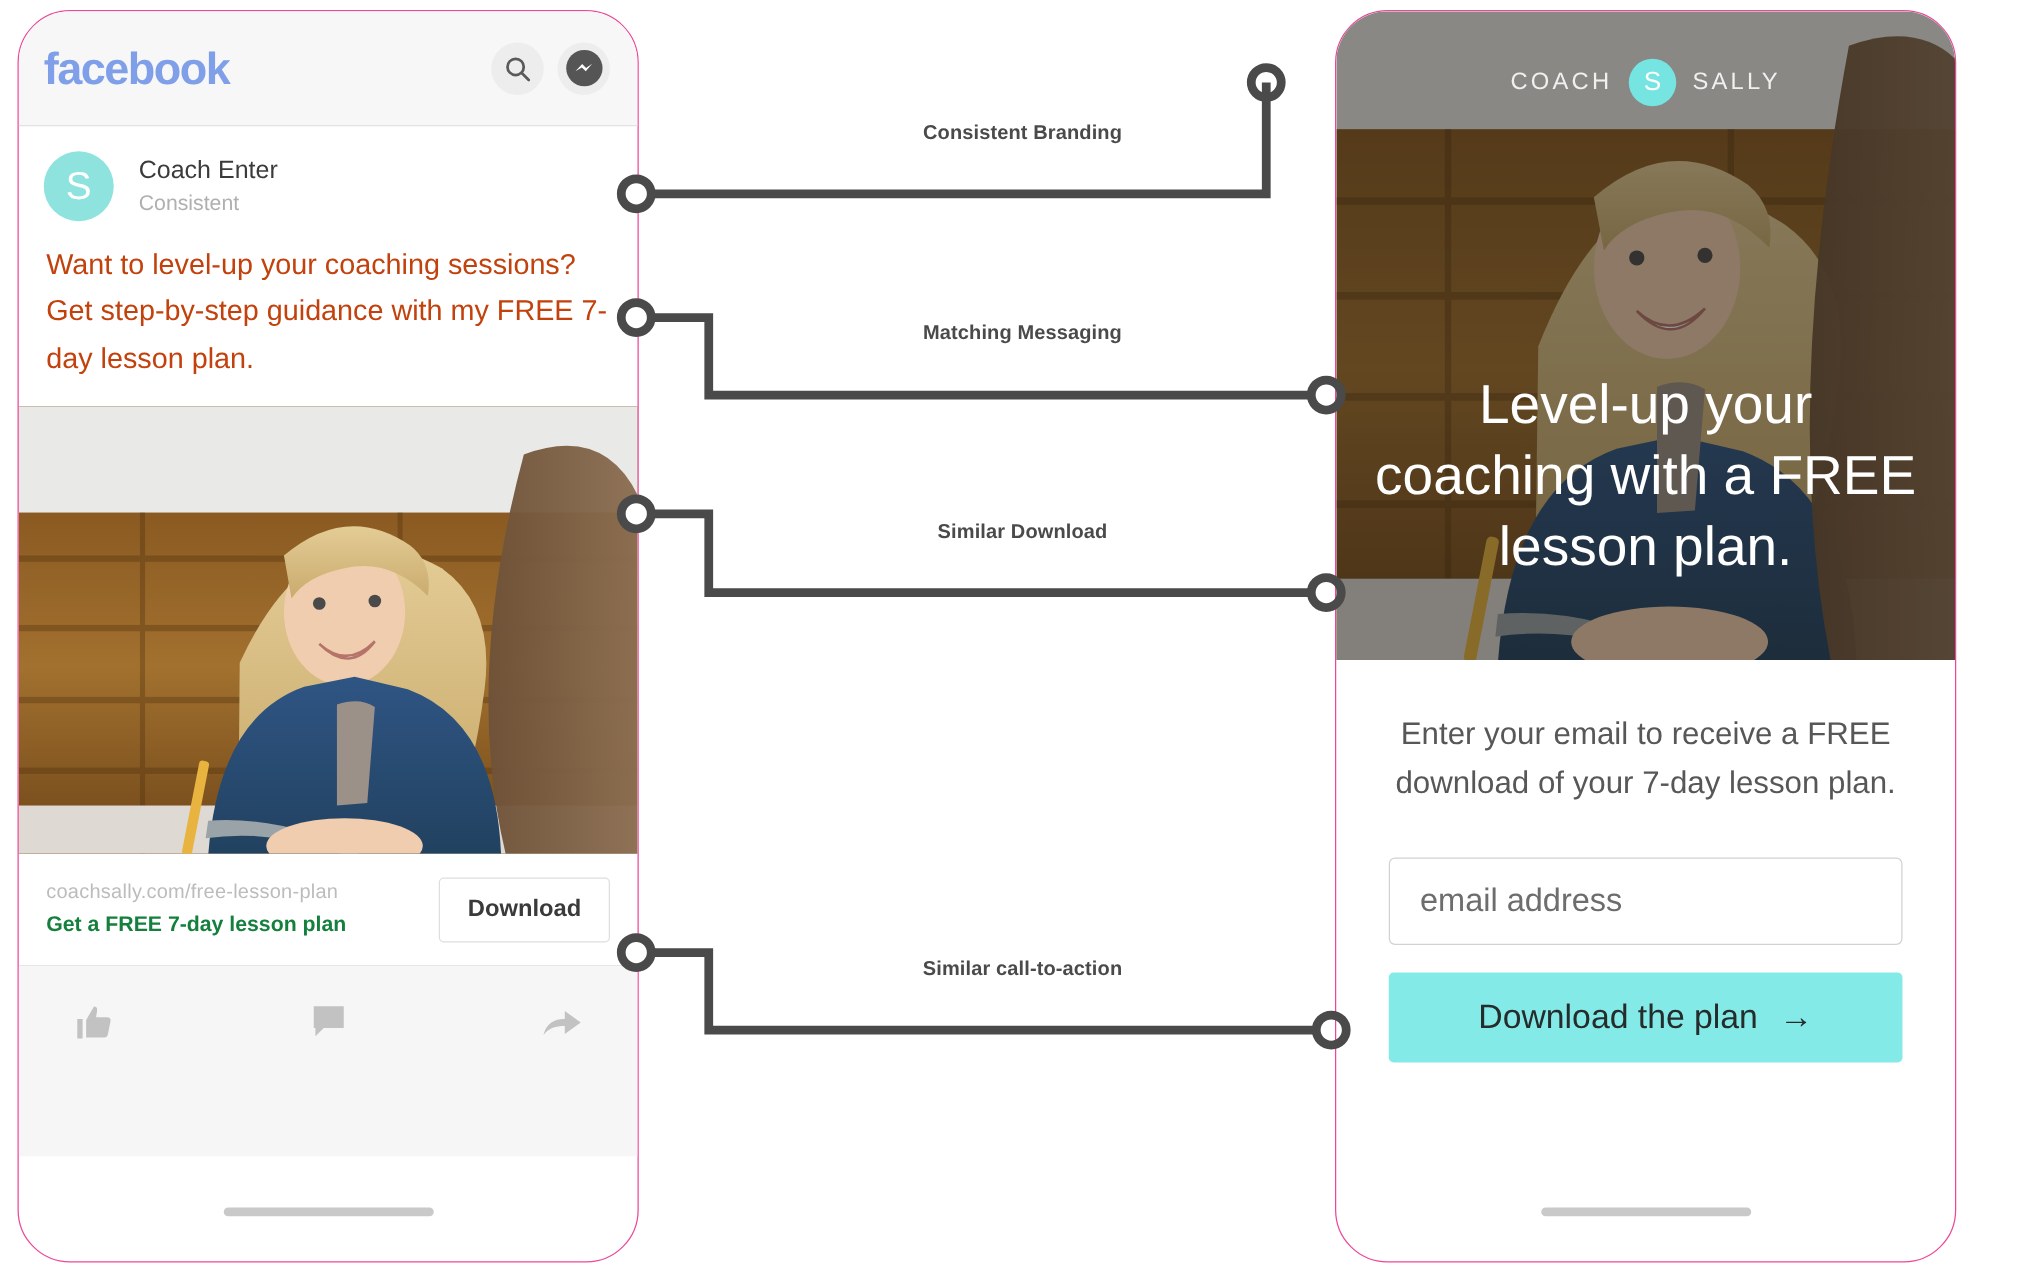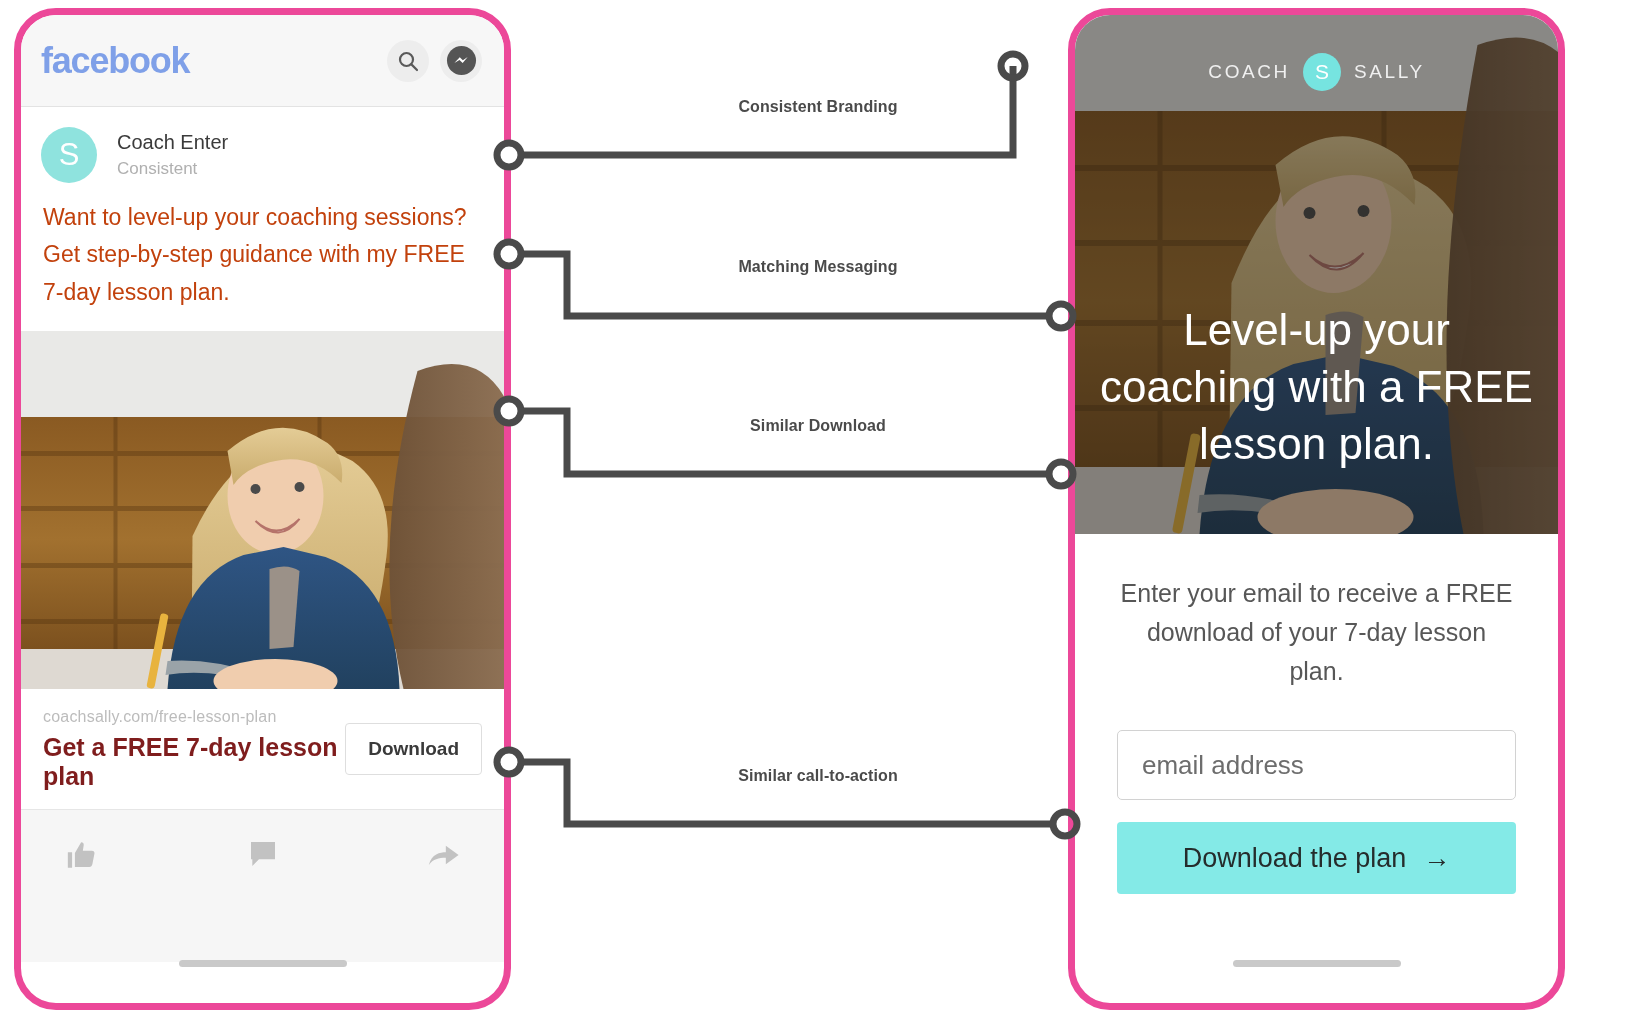--- a/index.html
+++ b/index.html
@@ -8,21 +8,21 @@
     background: #ffffff;
     font-family: "Liberation Sans", sans-serif;
     overflow: hidden;
   }
   #stage { position: relative; width: 1632px; height: 1018px; }
 
   
   .phone {
     position: absolute;
     background: #ffffff;
-    border: 7px solid #ec4899;
+    border: 1px solid #ec4899;
     border-radius: 42px;
     overflow: hidden;
   }
   #phone-left  { left: 14px;   top: 8px;  width: 497px;  height: 1002px; }
   #phone-right { left: 1068px; top: 8px;  width: 497px;  height: 1002px; }
 
   
   .fb-topbar {
     height: 92px; background: #f7f7f7;
     border-bottom: 1px solid #e3e3e3;
@@ -67,21 +67,21 @@
     overflow: hidden;
     background: #8a5f2c;
   }
   .fb-linkbar {
     padding: 19px 22px 18px 22px;
     display: flex; align-items: center;
     border-bottom: 1px solid #e6e6e6;
   }
   .fb-linkcol { flex: 1; }
   .fb-url { font-size: 16px; color: #bcbcbc; letter-spacing: .2px; }
-  .fb-headline { font-size: 25px; color: #7f1d1d; font-weight: bold; margin-top: 7px; }
+  .fb-headline { font-size: 17px; color: #15803d; font-weight: bold; margin-top: 7px; }
   .fb-dl-btn {
     border: 1px solid #dedede; border-radius: 4px;
     background: #ffffff; padding: 14px 22px;
     font-size: 19px; font-weight: bold; color: #3a3a3a;
   }
   .fb-actions {
     background: #f6f6f6; height: 152px;
     display: flex; align-items: flex-start;
     justify-content: space-between;
     padding: 28px 44px 0 44px;

